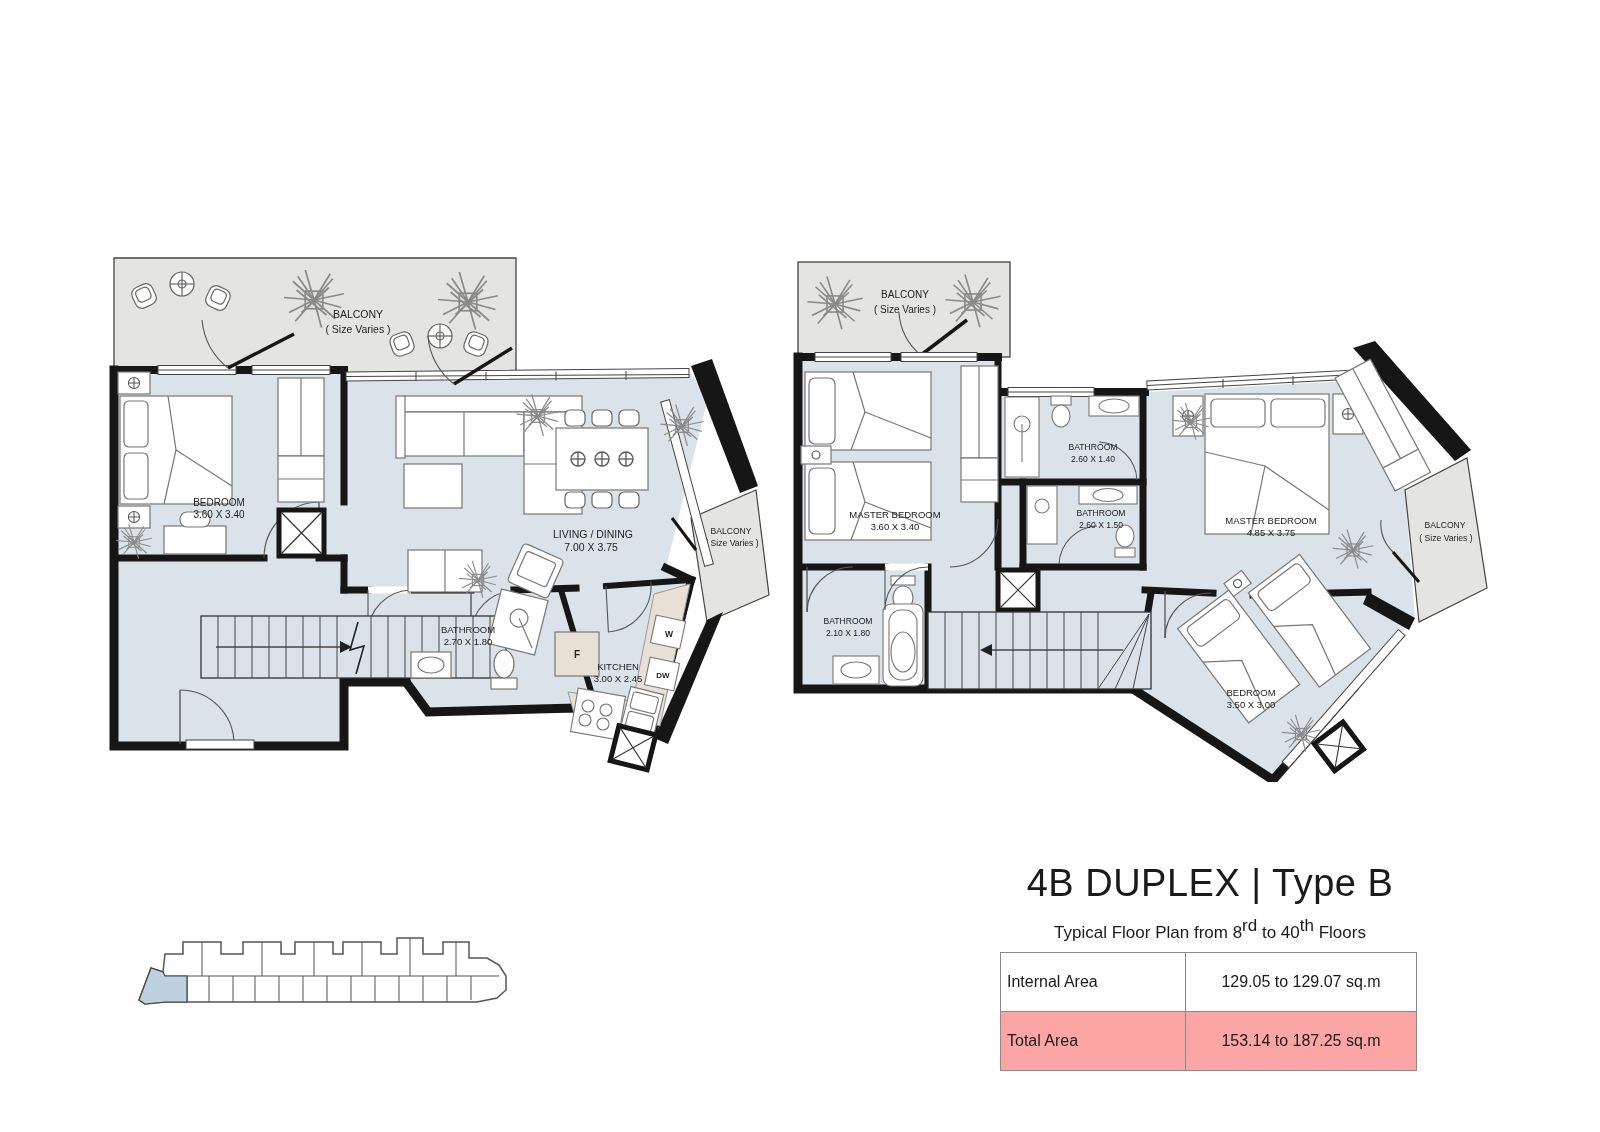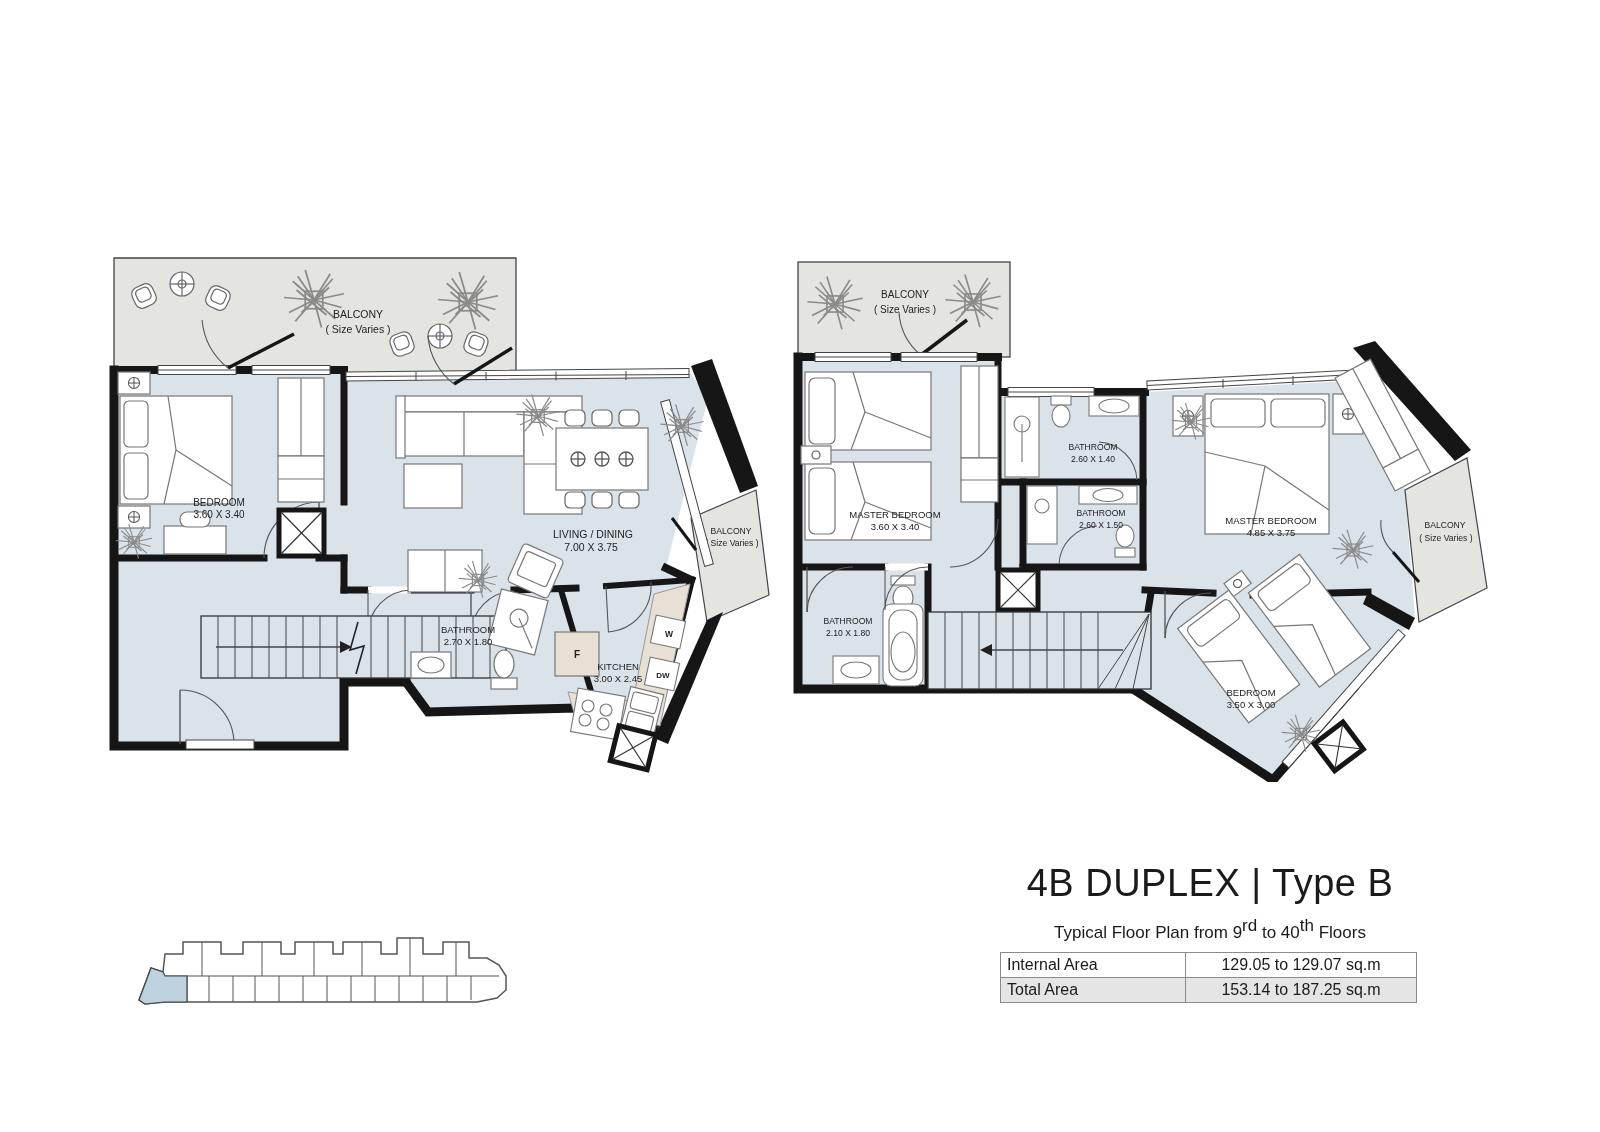--- a/index.html
+++ b/index.html
@@ -5,24 +5,24 @@
   html,body{margin:0;padding:0;background:#fff;}
   #sheet{position:relative;width:1600px;height:1132px;background:#ffffff;overflow:hidden;
          font-family:"Liberation Sans", sans-serif;color:#1a1a1a;}
   svg text{font-family:"Liberation Sans", sans-serif;fill:#222;}
   .plan{position:absolute;}
   #title-block{position:absolute;left:1000px;top:854px;width:420px;text-align:center;}
   #plan-title{font-size:38px;font-weight:400;letter-spacing:.5px;margin:8px;}
   #plan-subtitle{font-size:17px;margin-top:11px;}
   #plan-subtitle sup{font-size:17px;}
   #area-table{border-collapse:collapse;width:417px;margin-top:9px;table-layout:fixed;}
-  #area-table td{border:1.6px solid #8a8a8a;font-size:16px;height:22px;padding:1px 6px;}
+  #area-table td{border:1.6px solid #8a8a8a;font-size:16px;height:22px;padding:18px 6px;}
   #area-table td.lbl{width:172px;text-align:left;}
   #area-table td.val{text-align:center;}
-  #area-table tr.total td{background:#e5e5e5;}
+  #area-table tr.total td{background:#fca5a5;}
 </style>
 </head>
 <body>
 
 <div id="sheet">
 
 <svg class="plan" style="left:106px;top:250px" width="690" height="525" viewBox="0 0 690 525">
   <defs>
     <g id="tree" stroke="#8a8a8a" stroke-width="1.4" fill="none">
       <line x1="0" y1="0" x2="22" y2="6"></line>
@@ -491,21 +491,21 @@
     <line x1="189" y1="30" x2="189" y2="64"></line>
         <line x1="237" y1="30" x2="237" y2="64"></line>
     <line x1="285" y1="26" x2="285" y2="64"></line>
         <line x1="331" y1="30" x2="331" y2="64"></line>
   </g>
   <path d="M14,88 L26,56 L38,60 L40,64 L62,64 L62,90 L40,90 L20,92 Z" fill="#bdd2de" stroke="#444" stroke-width="1.2"></path>
 </svg>
 
 <div id="title-block">
   <h1 id="plan-title">4B DUPLEX | Type B</h1>
-  <div id="plan-subtitle"><span>Typical Floor Plan from 9</span><sup>rd</sup><span> to 40</span><sup>th</sup><span> Floors</span></div>
+  <div id="plan-subtitle"><span>Typical Floor Plan from 8</span><sup>rd</sup><span> to 40</span><sup>th</sup><span> Floors</span></div>
   <table id="area-table">
     <tbody>
           <tr>
       <td class="lbl">Internal Area</td>
       <td class="val">129.05 to 129.07 sq.m</td>
     </tr>
     <tr class="total">
       <td class="lbl">Total Area</td>
       <td class="val">153.14 to 187.25 sq.m</td>
     </tr>

